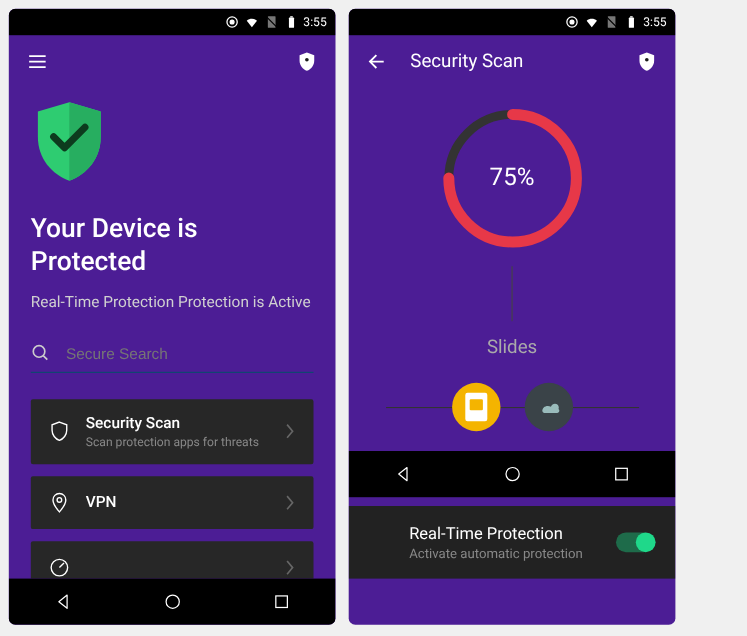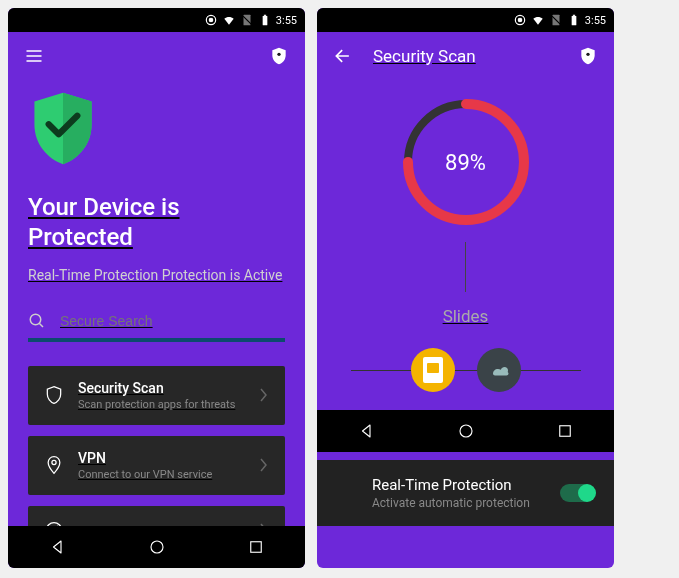--- a/index.html
+++ b/index.html
@@ -6,27 +6,26 @@
   body { 
     background: #f0f0f0; 
     font-family: -apple-system, Roboto, sans-serif;
     display: flex;
     gap: 12px;
     padding: 8px;
   }
   .phone {
     width: 297px;
     height: 560px;
-    background: #6d28d9;
+    background: #4c1d95;
     border-radius: 6px;
     overflow: hidden;
     display: flex;
     flex-direction: column;
     position: relative;
-    text-decoration: underline;
   }
   .status-bar {
     height: 24px;
     background: #000;
     display: flex;
     align-items: center;
     justify-content: flex-end;
     padding: 0 8px;
     gap: 4px;
     color: #fff;
@@ -61,21 +60,21 @@
     font-size: 14px;
     line-height: 1.4;
     margin-bottom: 26px;
   }
   .search-row {
     display: flex;
     align-items: center;
     gap: 14px;
     color: #bbb;
     padding-bottom: 8px;
-    border-bottom: 4px solid #0c4a6e;
+    border-bottom: 1px solid #0c4a6e;
     margin-bottom: 24px;
   }
   .search-row svg { width: 18px; height: 18px; }
   .search-input {
     background: transparent;
     border: none;
     color: #fff;
     font-size: 14px;
     flex: 1;
     outline: none;
@@ -244,21 +243,20 @@
         </svg>
     </div>
 
     <div class="card">
       <svg class="card-icon" viewBox="0 0 24 24" fill="none" stroke="#fff" stroke-width="1.5">
           <path d="M12 2C8 2 5 5 5 9c0 5 7 13 7 13s7-8 7-13c0-4-3-7-7-7z"></path>
           <circle cx="12" cy="9" r="2.5"></circle>
         </svg>
       <div class="card-text">
         <div class="card-title">VPN</div>
-        <div class="card-sub">Connect to our VPN service</div>
       </div>
       <svg class="chevron" width="10" height="14" viewBox="0 0 8 14" fill="none" stroke="#666" stroke-width="1.5">
           <path d="M1 1l5 6-5 6"></path>
         </svg>
     </div>
 
     <div class="card">
       <svg class="card-icon" viewBox="0 0 24 24" fill="none" stroke="#fff" stroke-width="1.5">
           <circle cx="12" cy="12" r="9"></circle>
           <path d="M12 12L17 7"></path>
@@ -315,21 +313,21 @@
         <circle cx="12" cy="10" r="2" fill="#1c1c1c"></circle>
       </svg>
   </div>
 
   <div class="progress-wrap">
     <div class="progress-ring">
       <svg width="140" height="140" viewBox="0 0 140 140">
         <circle cx="70" cy="70" r="58" stroke="#333" stroke-width="8" fill="none"></circle>
         <circle cx="70" cy="70" r="58" stroke="#e73848" stroke-width="10" fill="none" stroke-dasharray="364" stroke-dashoffset="91" stroke-linecap="round"></circle>
       </svg>
-      <div class="progress-pct">89%</div>
+      <div class="progress-pct">75%</div>
     </div>
     <div class="v-line"></div>
     <div class="scan-app">Slides</div>
     <div class="app-icons">
       <div class="app-icon slides">
           <div class="inner"></div>
         </div>
       <div class="app-icon other">
         <svg width="24" height="24" viewBox="0 0 24 24" fill="#9bb">
             <path d="M6 16c0-3 2-5 5-5 1 0 2 .3 2.8.8C14.5 10 16 9 17.5 9c2 0 3.5 1.5 3.5 3.5 0 .5-.1 1-.3 1.4.5.3.8.9.8 1.6 0 1.1-.9 2-2 2H8c-1.1 0-2-.9-2-2z"></path>

